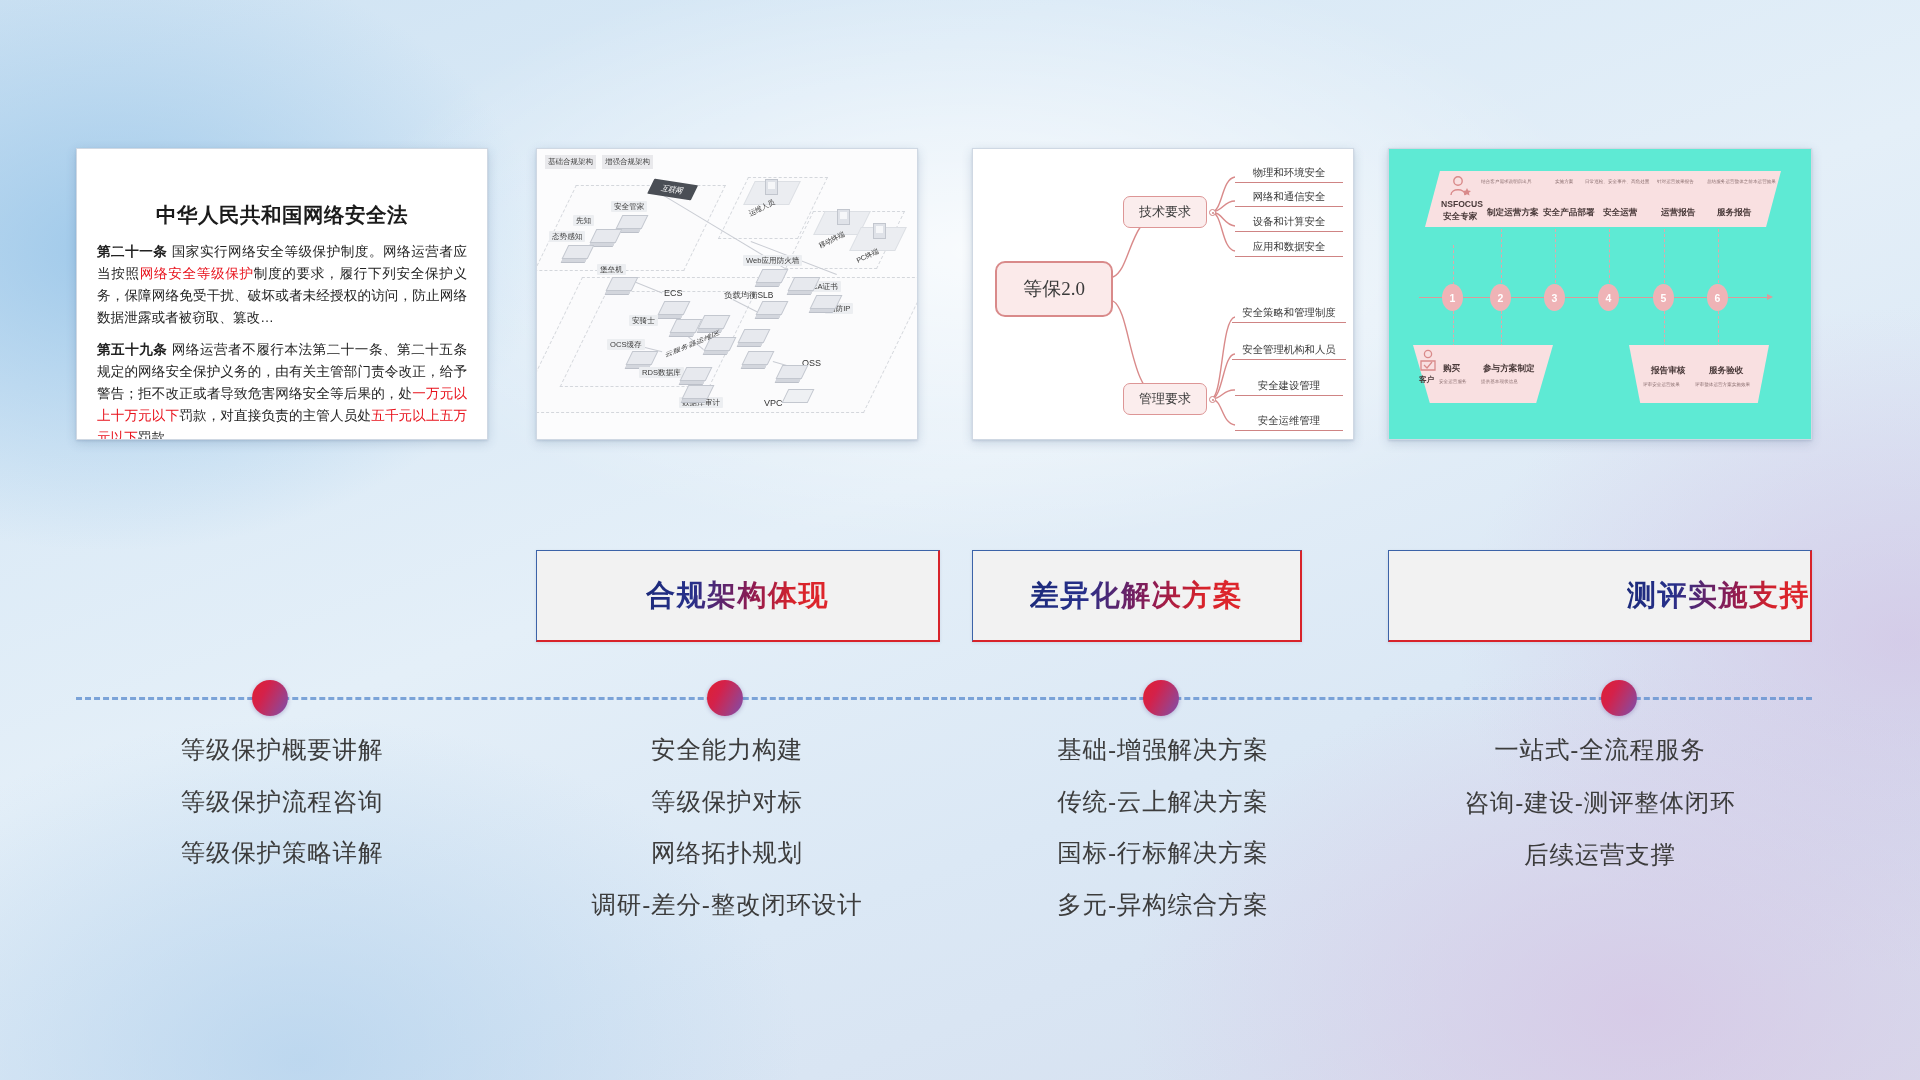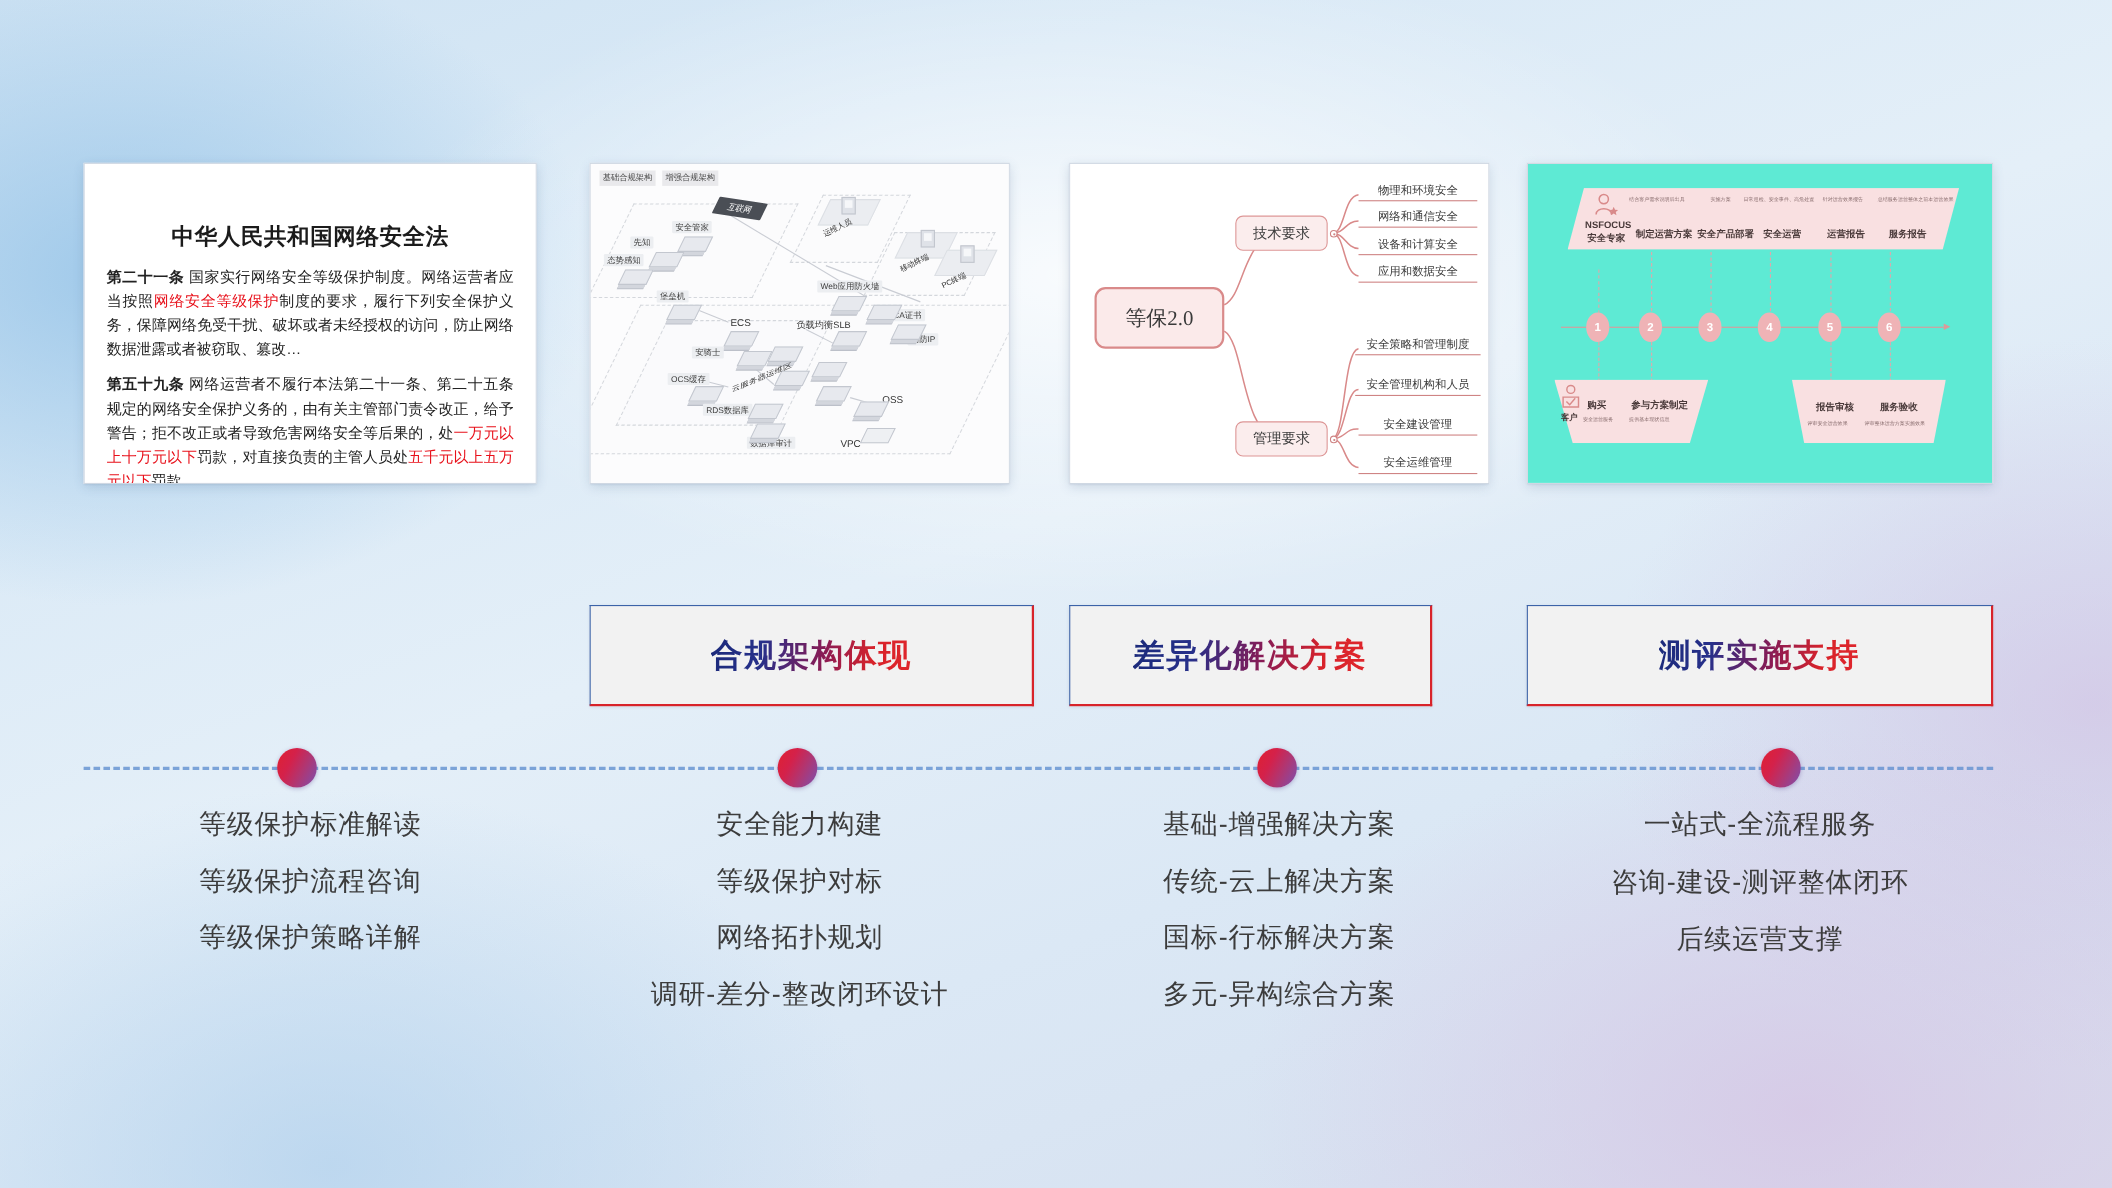--- a/index.html
+++ b/index.html
@@ -133,21 +133,21 @@
   }
   .headbox span {
     font-size:29px; font-weight:bold; letter-spacing:1.5px;
     background:linear-gradient(100deg,#1b2a7a 0%,#27308a 26%,#8a1b54 56%,#d8232a 80%,#e0262c 100%);
     -webkit-background-clip:text; background-clip:text;
     -webkit-text-fill-color:transparent; color:transparent;
   }
   .hb-1 { left:76px;  width:412px; }
   .hb-2 { left:536px; width:404px; }
   .hb-3 { left:972px; width:330px; }
-  .hb-4 { left:1388px;width:424px; }
+  .hb-4 { left:1388px;width:424px;justify-content:flex-end; }
 
   
   .timeline { position:absolute; left:0; top:668px; width:1920px; height:64px; }
   .tl-line {
     position:absolute; left:76px; top:29px; width:1736px; height:0;
     border-top:3px dashed #5f8fd0; opacity:.78;
   }
   .tl-dot {
     position:absolute; top:12px; width:36px; height:36px; border-radius:50%;
     background:linear-gradient(118deg,#e02030 0%,#d4214a 34%,#b03672 62%,#7b4fb0 100%);
@@ -380,21 +380,21 @@
 <div class="timeline">
   <div class="tl-line"></div>
   <div class="tl-dot td-1"></div>
   <div class="tl-dot td-2"></div>
   <div class="tl-dot td-3"></div>
   <div class="tl-dot td-4"></div>
 </div>
 
 <div class="bullets">
   <ul class="bcol bc-1">
-    <li>等级保护标准解读</li>
+    <li>等级保护概要讲解</li>
     <li>等级保护流程咨询</li>
     <li>等级保护策略详解</li>
   </ul>
   <ul class="bcol bc-2">
     <li>安全能力构建</li>
     <li>等级保护对标</li>
     <li>网络拓扑规划</li>
     <li>调研-差分-整改闭环设计</li>
   </ul>
   <ul class="bcol bc-3">

